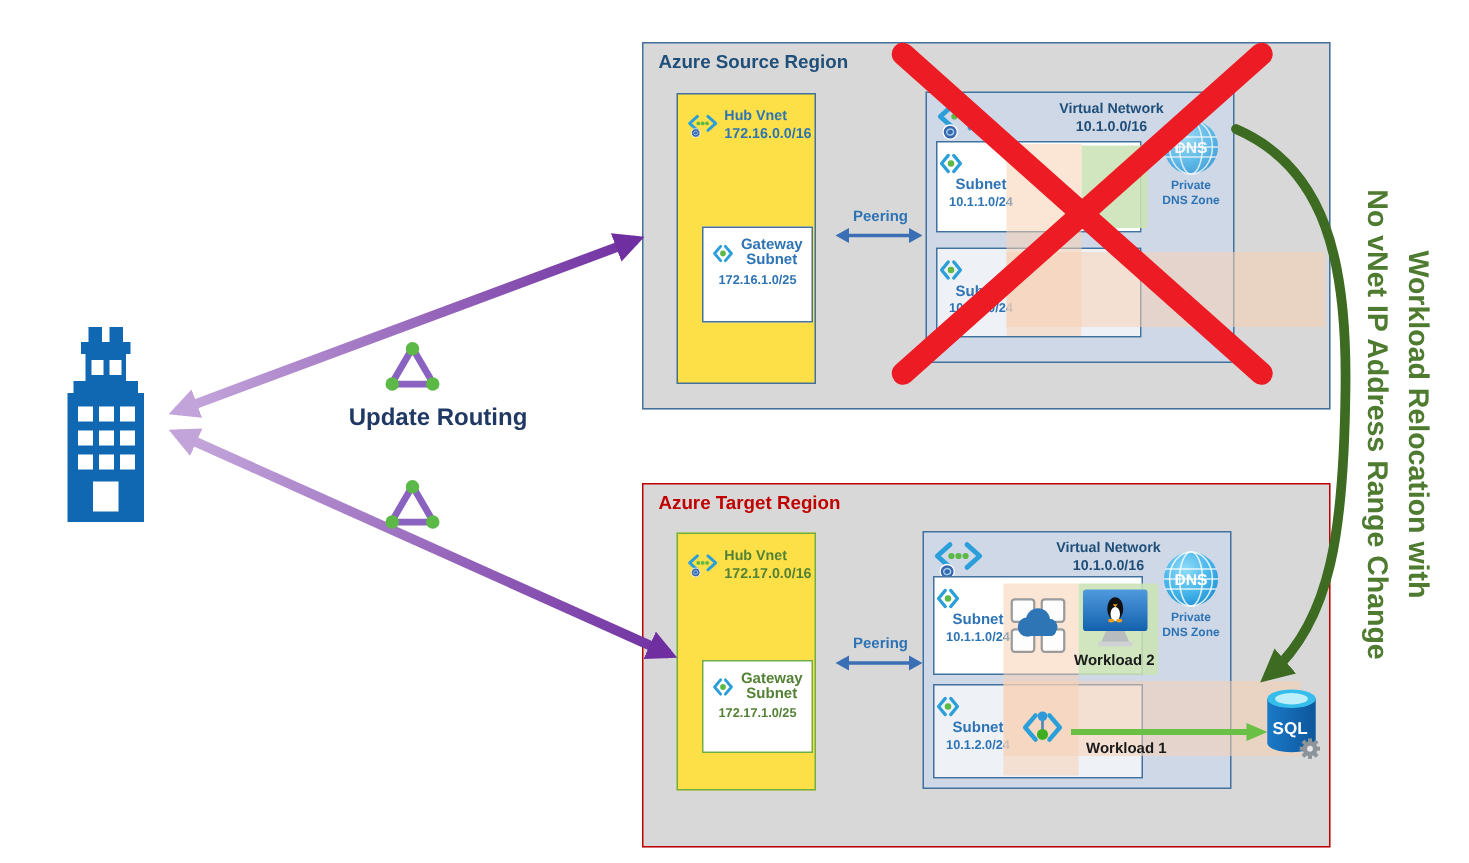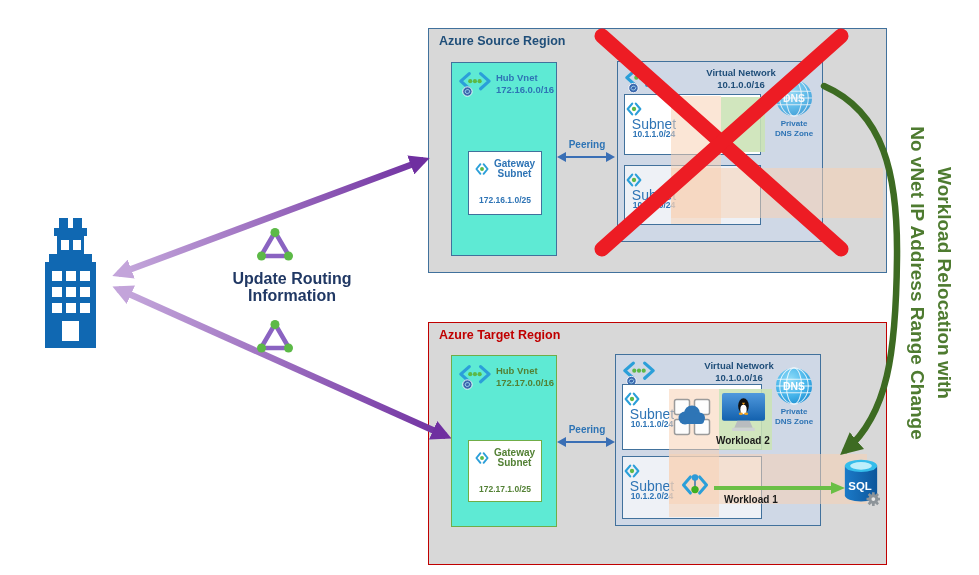--- a/index.html
+++ b/index.html
@@ -11,54 +11,54 @@
 
   
   .region{position:absolute;background:#d8d8d8;box-sizing:border-box;z-index:1;}
   .region.src{left:428px;top:28px;width:459px;height:245px;border:1.5px solid #41719c;}
   .region.tgt{left:428px;top:322px;width:459px;height:243px;border:1.5px solid #c00000;}
   .region-title{position:absolute;left:10px;top:5px;font-size:12.5px;font-weight:700;}
   .region-title.blue{color:#1f4e79;}
   .region-title.red{color:#c00000;}
 
   
-  .hubbox{position:absolute;left:22px;width:106px;background:#5eead4;box-sizing:border-box;}
+  .hubbox{position:absolute;left:22px;width:93px;background:#fde047;box-sizing:border-box;}
   .src .hubbox{top:33px;height:194px;border:1.5px solid #41719c;}
   .tgt .hubbox{top:32px;height:172px;border:1.5px solid #70ad47;}
   .hub-head{display:flex;align-items:center;gap:4px;padding:7px 2px 0 6px;}
   .hub-txt{font-size:9.5px;font-weight:700;line-height:12px;text-align:left;}
   .blue-t{color:#2e74b5;} .green-t{color:#538135;}
 
   .gwbox{position:absolute;left:16px;width:74px;background:#fff;box-sizing:border-box;text-align:center;}
   .src .gwbox{top:88px;height:64px;border:1.5px solid #41719c;}
   .tgt .gwbox{top:84px;height:62px;border:1.5px solid #70ad47;}
   .gw-row{display:flex;align-items:center;justify-content:center;gap:3px;margin-top:7px;}
   .gw-label{width:44px;font-size:10px;font-weight:700;line-height:10px;text-align:center;}
-  .gw-cidr{font-size:8.5px;font-weight:700;margin-top:16px;}
+  .gw-cidr{font-size:8.5px;font-weight:700;margin-top:2px;}
 
   
   .peering{position:absolute;left:128px;width:60px;text-align:center;z-index:2;}
   .src .peering{top:128px;} .tgt .peering{top:101px;}
   .peer-label{font-size:10px;font-weight:700;color:#2e74b5;margin-bottom:1px;}
 
   
   .vnetbox{position:absolute;background:#cfd8e6;box-sizing:border-box;border:1.5px solid #41719c;}
   .src .vnetbox{left:188px;top:32px;width:206px;height:181px;}
   .tgt .vnetbox{left:186px;top:31px;width:206px;height:172px;}
   .vnet-head{display:flex;align-items:flex-start;gap:4px;padding:5px 2px 0 6px;border-radius:16px;}
   .vnet-txt{flex:1;font-size:9.5px;font-weight:700;line-height:12px;text-align:center;color:#1f4e79;}
 
   .subnet{position:absolute;left:6px;box-sizing:border-box;border:1.2px solid #41719c;}
   .subnet.white{background:#fff;} .subnet.grayish{background:#eef1f6;}
   .src .sn1{top:32px;width:137px;height:61px;}
   .src .sn2{top:103px;width:137px;height:60px;}
   .tgt .sn1{top:29px;width:140px;height:66px;}
   .tgt .sn2{top:101px;width:140px;height:63px;}
   .sn-col{width:58px;padding-top:5px;text-align:center;}
-  .sn-label{font-size:14px;font-weight:400;color:#2e74b5;line-height:10px;margin-top:1px;}
+  .sn-label{font-size:10px;font-weight:700;color:#2e74b5;line-height:10px;margin-top:1px;}
   .sn-cidr{font-size:8.5px;font-weight:700;color:#2e74b5;line-height:10px;}
 
   
   .hl{position:absolute;z-index:3;}
   .hl.peach{background:rgba(247,210,181,0.55);}
   .hl.green{background:rgba(203,227,181,0.88);}
   .ic{position:absolute;z-index:5;}
 
   
   .dnswrap{position:absolute;z-index:4;text-align:center;width:80px;}
@@ -123,21 +123,20 @@
         <rect x="52" y="69" width="10" height="10"></rect>
       <rect x="24" y="85" width="10" height="10"></rect>
         <rect x="38" y="85" width="10" height="10"></rect>
         <rect x="52" y="85" width="10" height="10"></rect>
       <rect x="34" y="103" width="17" height="20"></rect>
     </g>
   </svg>
 
   <div class="routing-note">
     <div>Update Routing</div>
-    <div>Information</div>
   </div>
 
   <div class="region src">
     <div class="region-title blue">Azure Source Region</div>
 
     <div class="hubbox">
       <div class="hub-head">
         <svg width="36" height="28" viewBox="0 0 36 28">
             <use href="#vnet-icon-g"></use>
           </svg>

